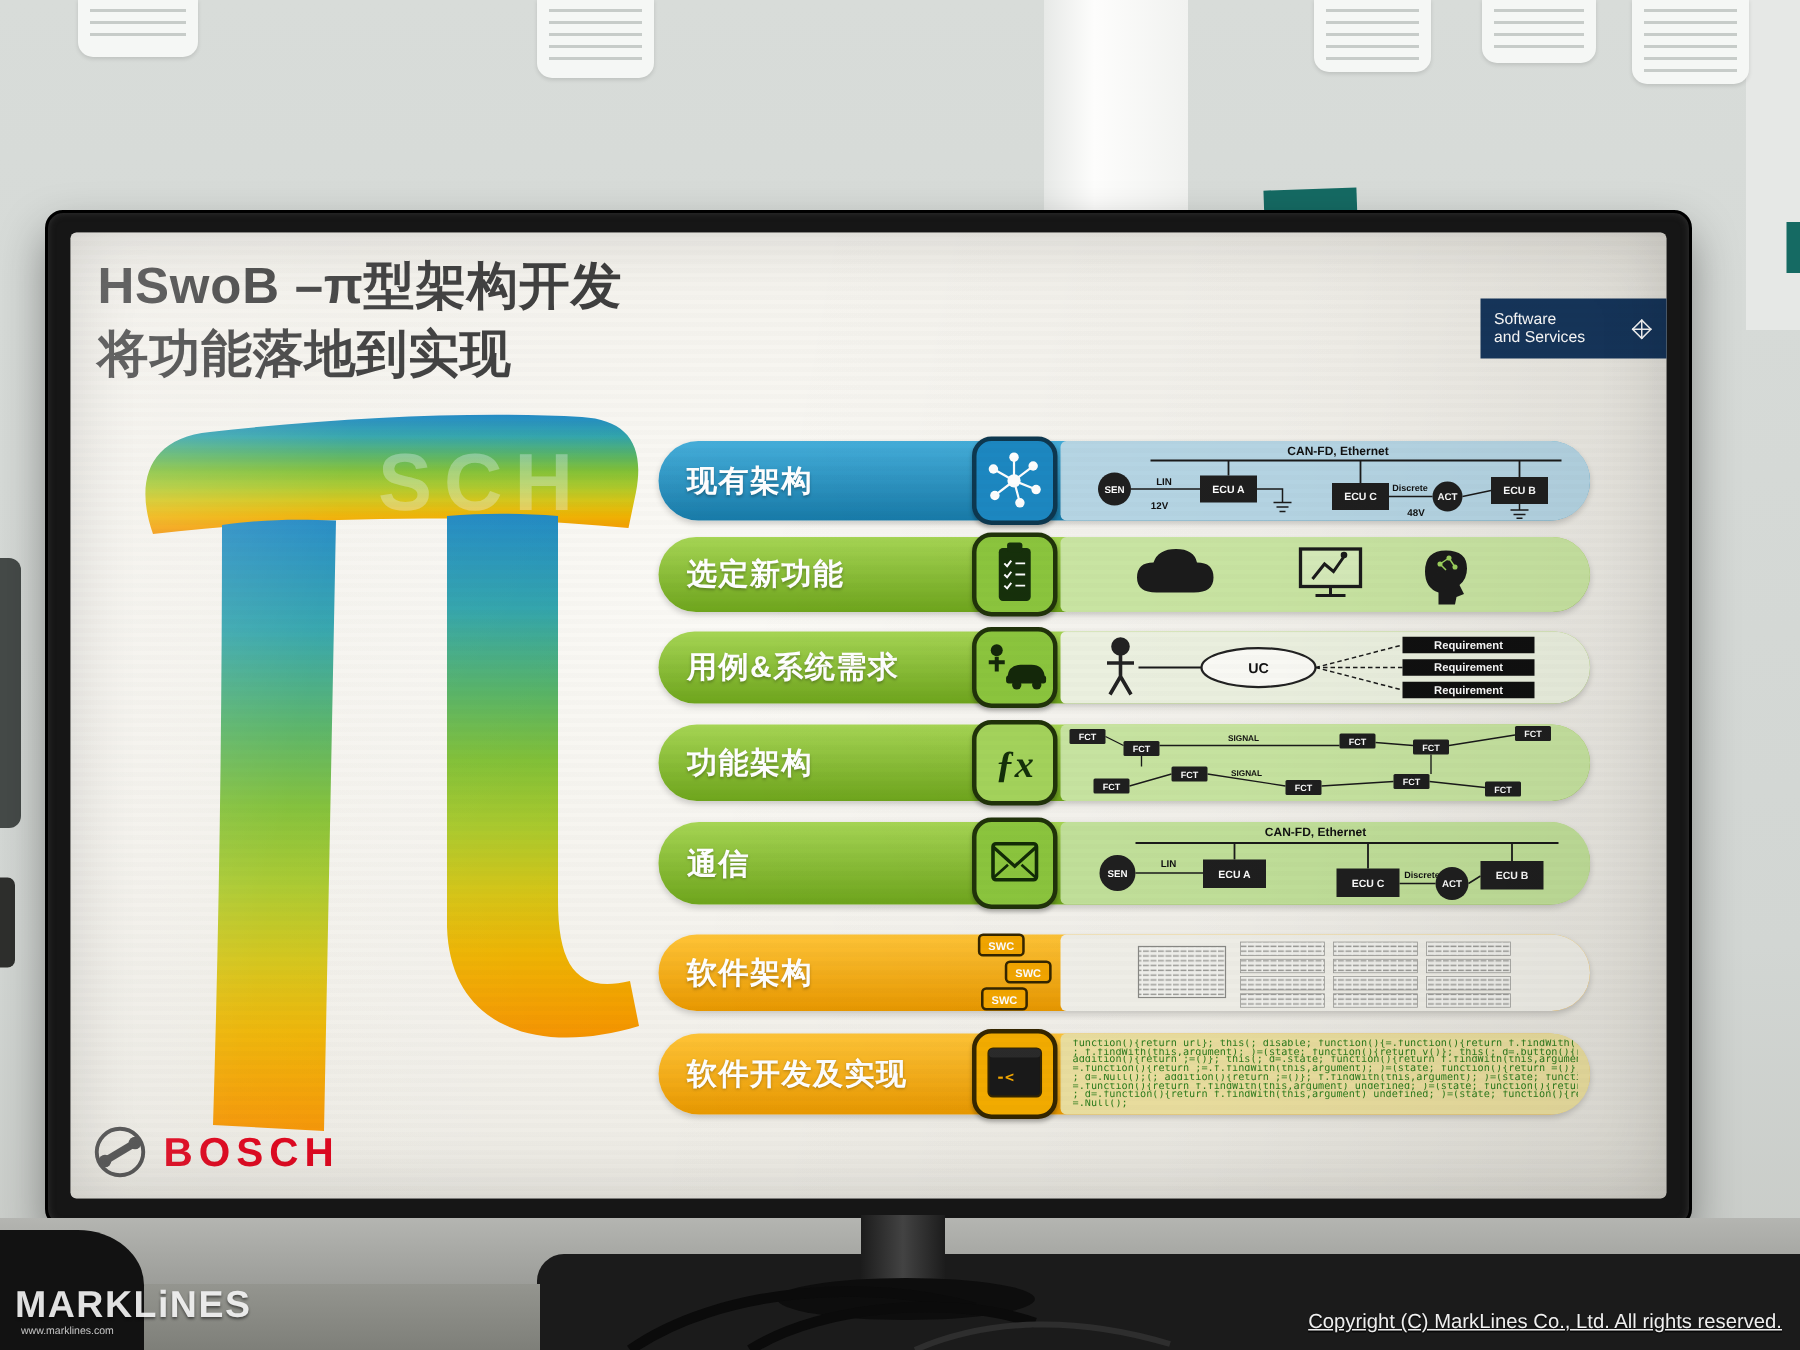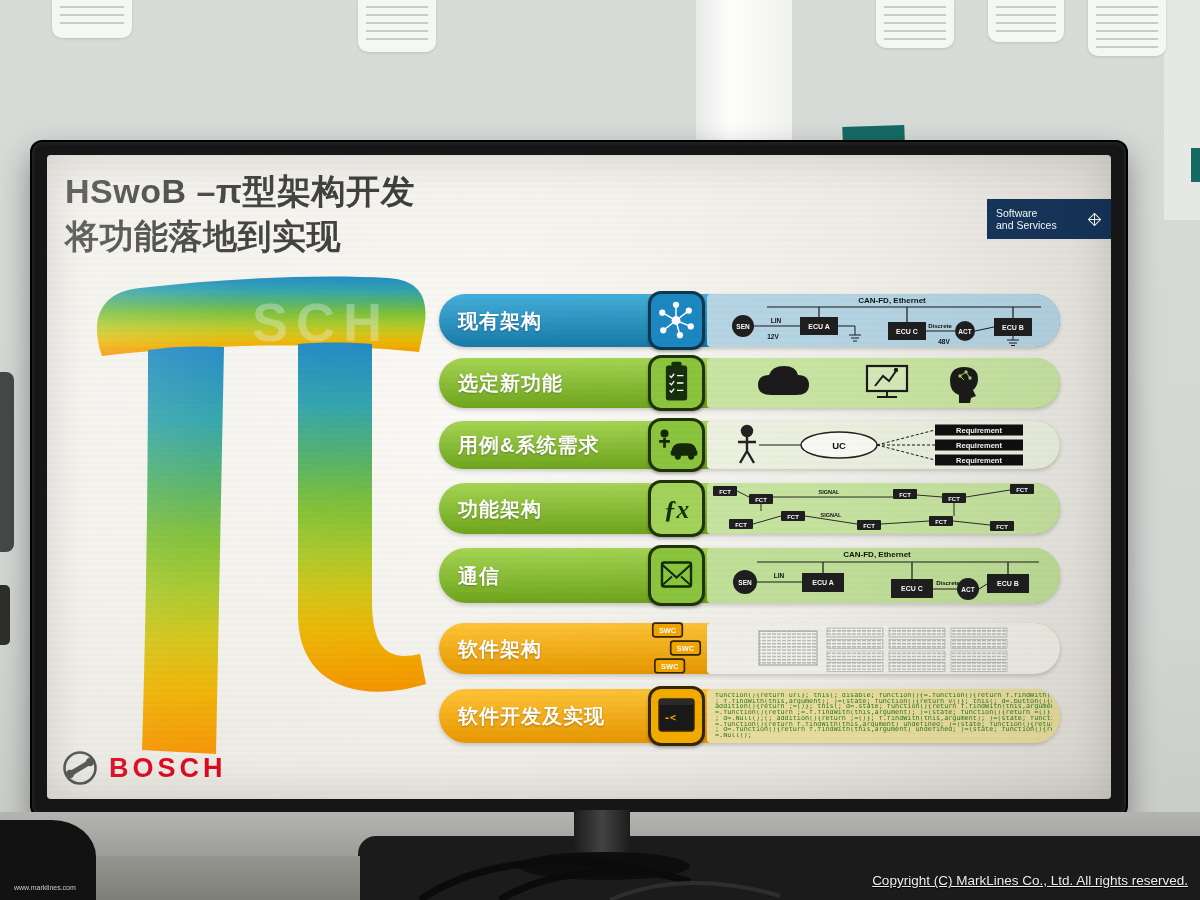--- a/index.html
+++ b/index.html
@@ -461,16 +461,17 @@
   <div class="stand-base"></div>
   <svg class="abs" style="left:360px;top:836px;" width="500" height="64" viewBox="0 0 500 64">
     <g fill="none">
       <path d="M60,64 C120,22 220,16 290,36" stroke="#0b0b0b" stroke-width="7"></path>
       <path d="M140,64 C190,32 280,28 330,46" stroke="#0b0b0b" stroke-width="7"></path>
       <path d="M250,64 C300,42 360,42 420,60" stroke="#2e2e2e" stroke-width="4"></path>
     </g>
   </svg>
   <div class="hair-blob"></div>
 
+  <div class="watermark">MARKLiNES</div>
   <div class="watermark-sub">www.marklines.com</div>
   <div class="copyright">Copyright (C) MarkLines Co., Ltd. All rights reserved.</div>
 
 </div>
 
 </body></html>

